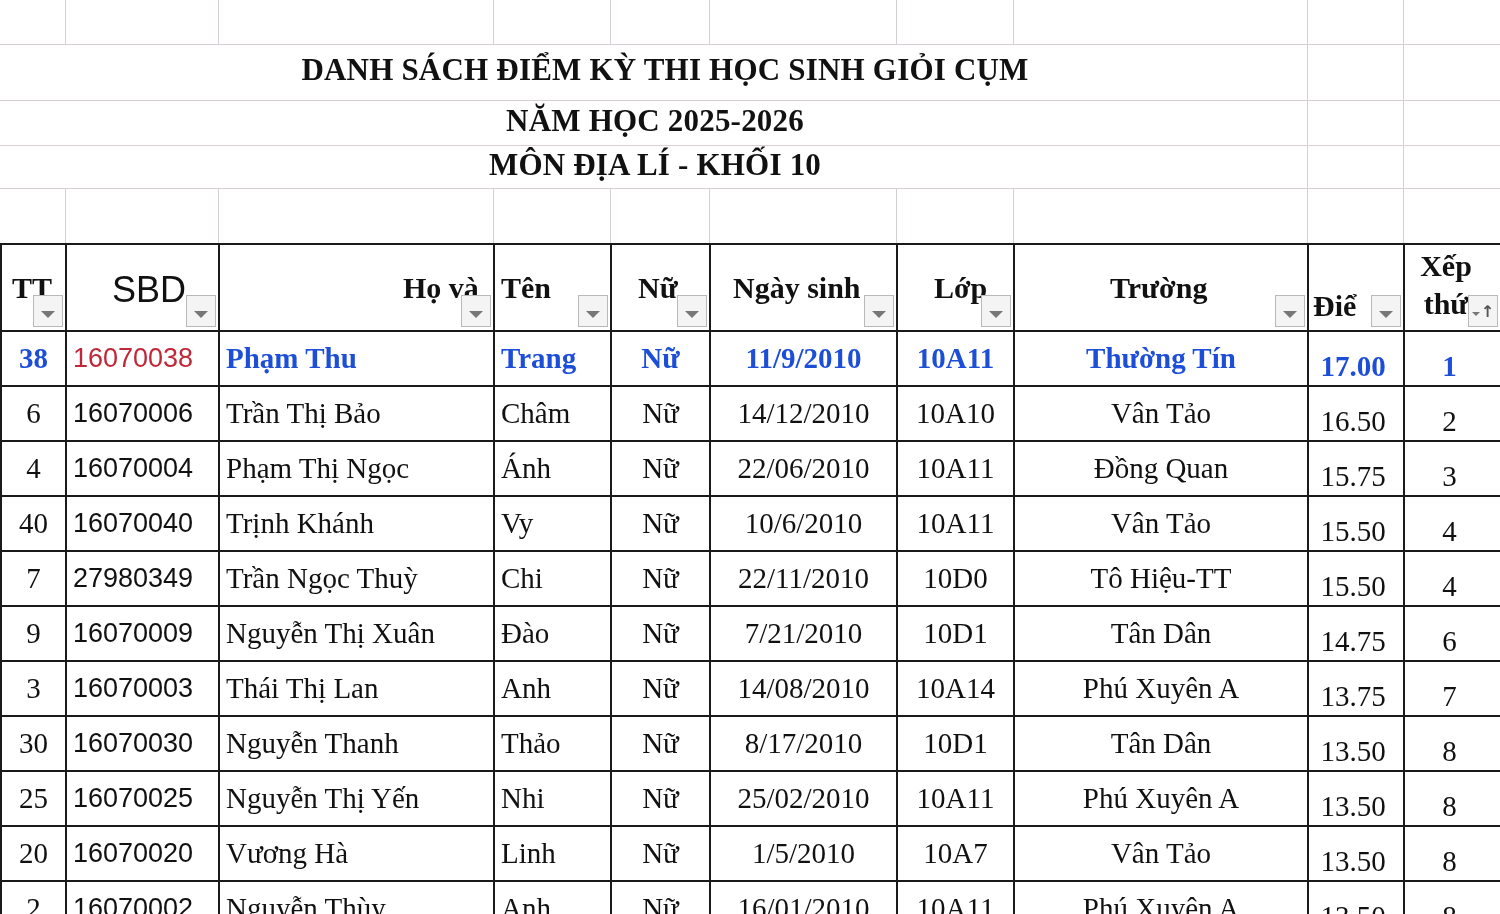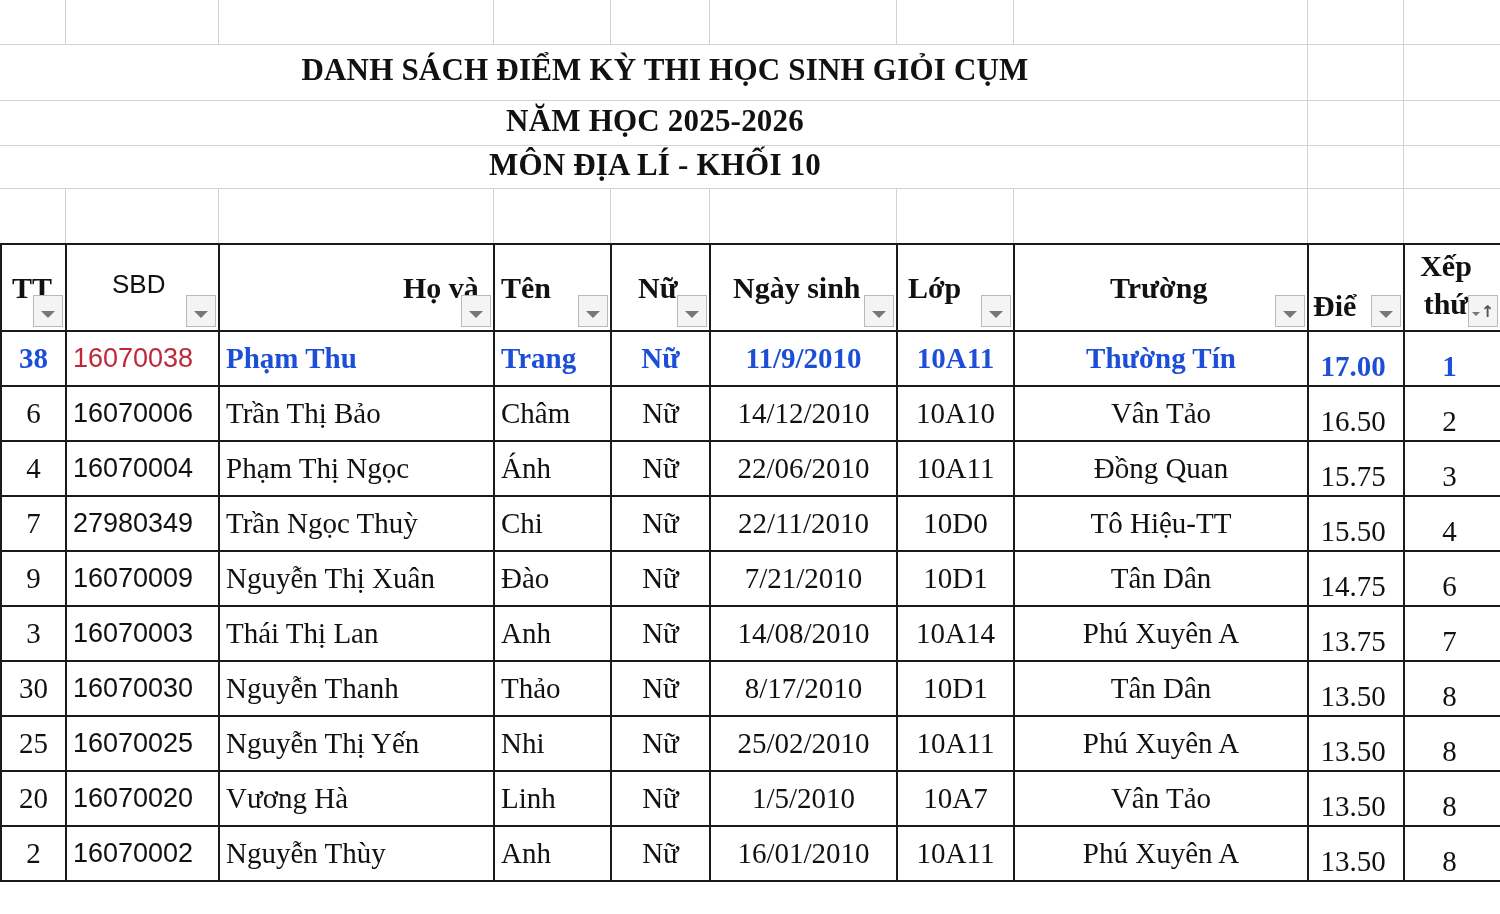--- a/index.html
+++ b/index.html
@@ -95,21 +95,21 @@
       <col style="width:97px">
   </colgroup>
   <thead>
     <tr>
       <th>
         <span class="hdr-text" style="left:10px">TT</span>
         <span class="filter-btn">
             <span class="tri"></span>
           </span>
       </th>
-      <th style="font-weight:normal;font-family:'Liberation Sans',sans-serif;font-size:26px">
+      <th style="font-weight:normal;font-family:'Liberation Sans',sans-serif;font-size:36px">
         <span class="hdr-text" style="left:45px;top:24px">SBD</span>
         <span class="filter-btn">
             <span class="tri"></span>
           </span>
       </th>
       <th>
         <span class="hdr-text" style="left:183px">Họ và</span>
         <span class="filter-btn">
             <span class="tri"></span>
           </span>
@@ -126,21 +126,21 @@
             <span class="tri"></span>
           </span>
       </th>
       <th>
         <span class="hdr-text" style="left:22px">Ngày sinh</span>
         <span class="filter-btn">
             <span class="tri"></span>
           </span>
       </th>
       <th>
-        <span class="hdr-text" style="left:10px">Lớp</span>
+        <span class="hdr-text" style="left:36px">Lớp</span>
         <span class="filter-btn">
             <span class="tri"></span>
           </span>
       </th>
       <th>
         <span class="hdr-text" style="left:95px">Trường</span>
         <span class="filter-btn">
             <span class="tri"></span>
           </span>
       </th>
@@ -190,20 +190,32 @@
         <td class="l">Phạm Thị Ngọc</td>
         <td class="l">Ánh</td>
         <td class="c">Nữ</td>
         <td class="c">22/06/2010</td>
         <td class="c">10A11</td>
         <td class="c">Đồng Quan</td>
         <td class="r score">15.75</td>
         <td class="r score">3</td>
       </tr>
       <tr>
+        <td class="c">40</td>
+        <td class="l sbd" style="font-family: &quot;Liberation Sans&quot;, sans-serif; font-size: 27px;">16070040</td>
+        <td class="l">Trịnh Khánh</td>
+        <td class="l">Vy</td>
+        <td class="c">Nữ</td>
+        <td class="c">10/6/2010</td>
+        <td class="c">10A11</td>
+        <td class="c">Vân Tảo</td>
+        <td class="r score">15.50</td>
+        <td class="r score">4</td>
+      </tr>
+      <tr>
         <td class="c">7</td>
         <td class="l sbd" style="font-family: &quot;Liberation Sans&quot;, sans-serif; font-size: 27px;">27980349</td>
         <td class="l">Trần Ngọc Thuỳ</td>
         <td class="l">Chi</td>
         <td class="c">Nữ</td>
         <td class="c">22/11/2010</td>
         <td class="c">10D0</td>
         <td class="c">Tô Hiệu-TT</td>
         <td class="r score">15.50</td>
         <td class="r score">4</td>

